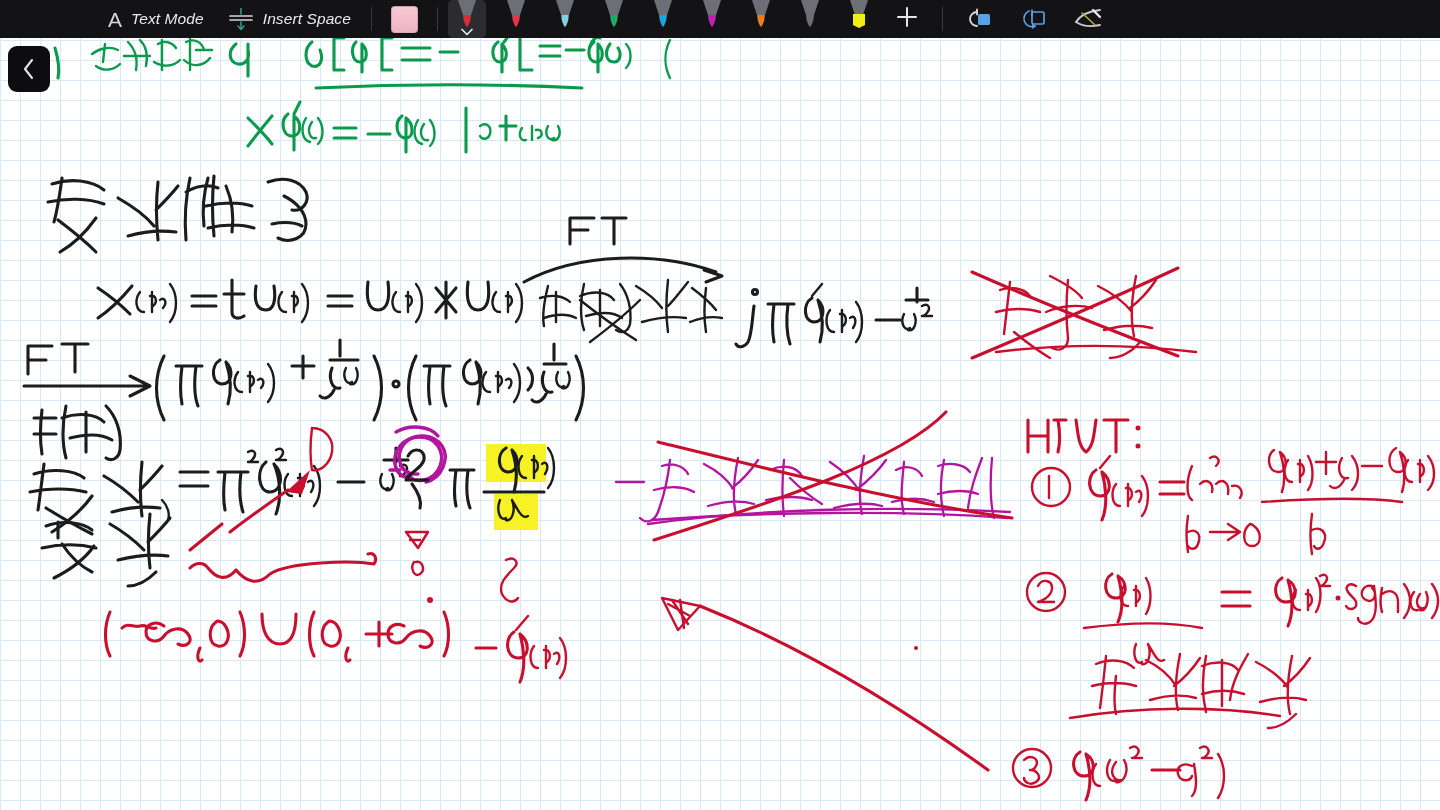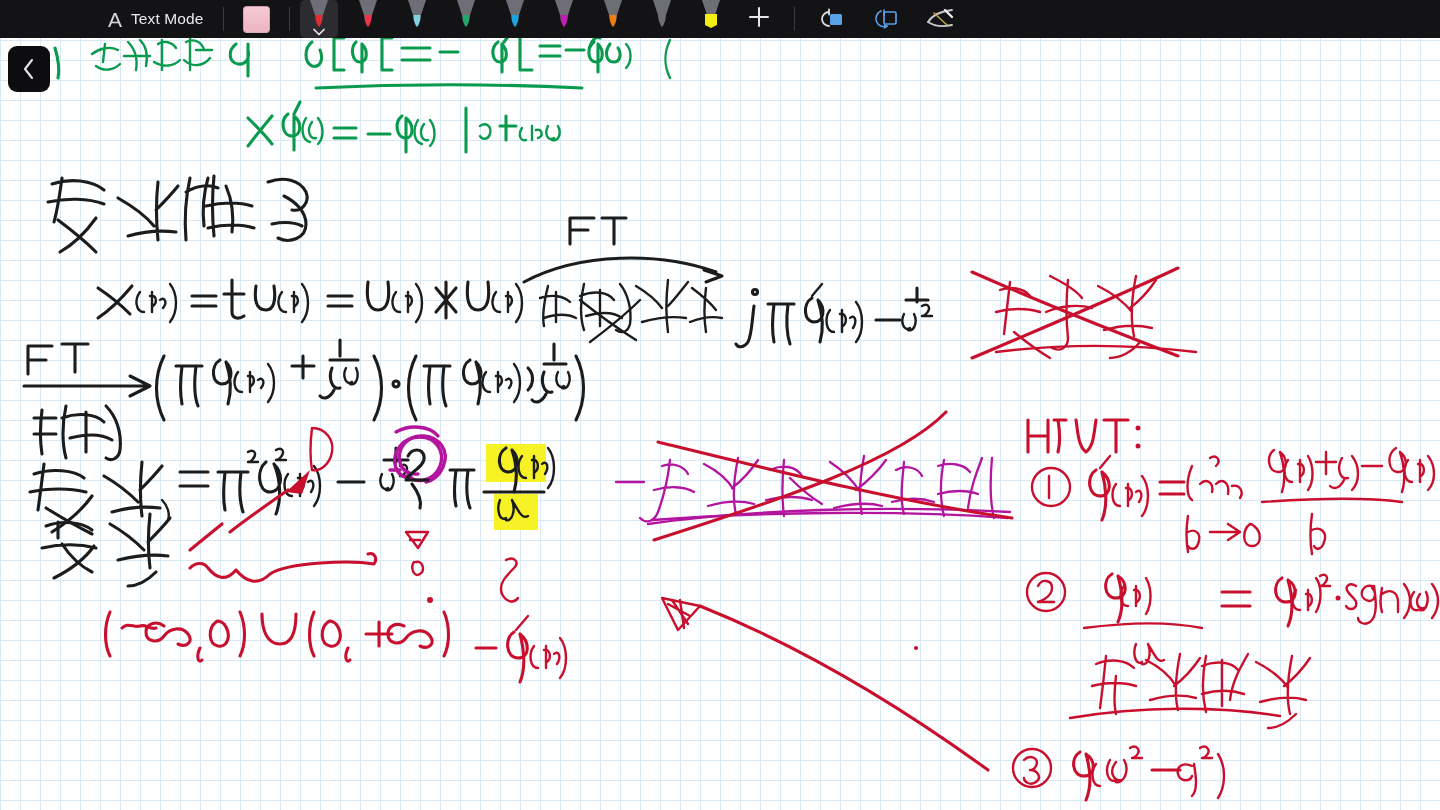--- a/index.html
+++ b/index.html
@@ -16,21 +16,21 @@
     background:#131316;
     display:flex; align-items:center;
     z-index:40;
   }
   .tb-item {
     display:flex; align-items:center; gap:9px;
     height:38px; padding:0 12px;
     color:#e9e9ec; font-size:15.5px; white-space:nowrap;
   }
   .tb-item:first-child { margin-left:96px; }
-  .tb-label { letter-spacing:.1px; }
+  .tb-label { letter-spacing:.1px;font-style:italic; }
   .tb-sep { width:1px; height:24px; background:#3a3a40; margin:0 8px; flex:none; }
 
   .ic { display:inline-block; flex:none; position:relative; }
   .ic-A { font-size:21px; line-height:1; color:#d6d6da; font-family:"Liberation Sans",sans-serif; }
   .ic-lasso { width:22px; height:20px; }
   .ic-insert { width:26px; height:22px; }
 
   
   .swatch {
     width:27px; height:27px; border-radius:4px;
@@ -84,20 +84,30 @@
 <div id="app">
 
   <div id="toolbar">
 
     <div class="tb-item">
       <span class="ic ic-A">A</span>
       <span class="tb-label">Text Mode</span>
     </div>
 
 
+    <div class="tb-item">
+      <span class="ic ic-insert">
+        <svg viewBox="0 0 26 22" width="26" height="22">
+          <path d="M2 8 H24 M2 12 H24" stroke="#d6d6da" stroke-width="1.7" stroke-linecap="round"></path>
+          <path d="M13 0 L13 6 M13 14 L13 21" stroke="#2f9e8f" stroke-width="1.5" stroke-linecap="round"></path>
+          <path d="M10 18 L13 21.5 L16 18" fill="none" stroke="#2f9e8f" stroke-width="1.5" stroke-linecap="round" stroke-linejoin="round"></path>
+        </svg>
+      </span>
+      <span class="tb-label">Insert Space</span>
+    </div>
 
     <div class="tb-sep"></div>
 
     <div style="padding:0 11px;">
       <div class="swatch"></div>
     </div>
 
     <div class="tb-sep"></div>
 
     <div id="pens" style="display:flex; align-items:center; gap:11px; padding-left:2px;">

